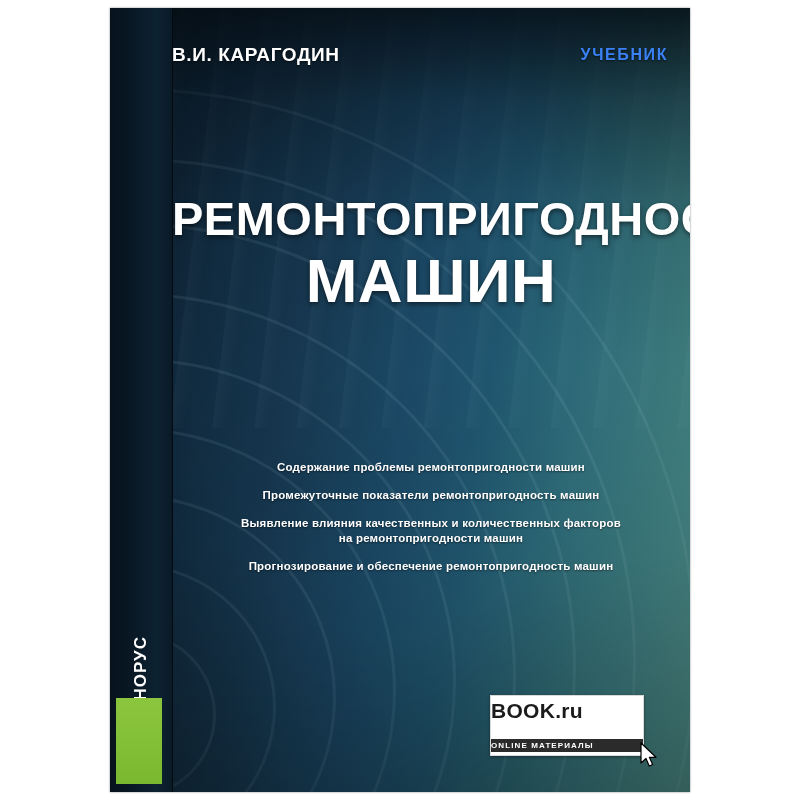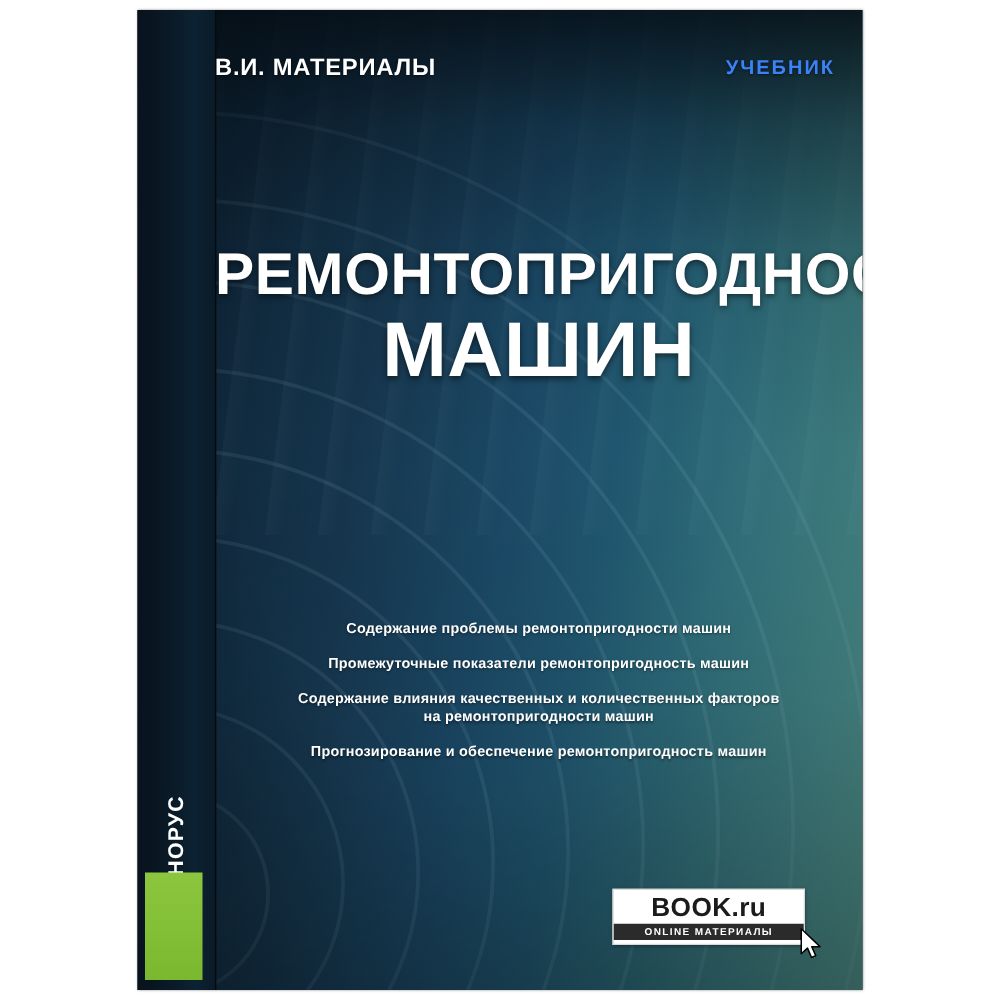--- a/index.html
+++ b/index.html
@@ -172,53 +172,52 @@
   }
 
   
   .toc {
     position: absolute;
     left: 62px;
     right: 0;
     top: 452px;
     text-align: center;
     color: #ffffff;
-    margin-top: 36px;
   }
   .toc-item {
     font-size: 11.5px;
     font-weight: bold;
     line-height: 15px;
     margin-bottom: 13px;
     letter-spacing: 0.2px;
     text-shadow: 0 1px 2px rgba(0,0,0,0.5);
   }
   .toc-item .l2 { display: block; }
 
   
   .badge {
     position: absolute;
     right: 46px;
     bottom: 36px;
     width: 152px;
     background: #ffffff;
     border: 1px solid #d9d9d9;
     padding: 4px 0 3px 0;
-    text-align: center;
+    text-align: left;
     box-shadow: 0 1px 3px rgba(0,0,0,0.4);
   }
   .badge-main {
     font-size: 21px;
     font-weight: bold;
     color: #1b1b1b;
     line-height: 22px;
     letter-spacing: 0.3px;
   }
   .badge-sub {
-    margin-top: 1px;
+    margin-top: 17px;
     background: #2b2b2b;
     color: #ffffff;
     font-size: 8px;
     font-weight: bold;
     letter-spacing: 1.1px;
     padding: 2px 0 2px 0;
   }
 
   
   .cursor {
@@ -252,37 +251,37 @@
 
     <div class="streaks"></div>
     <div class="cover-shade"></div>
     <div class="vignette"></div>
 
     <div class="spine">
       <div class="spine-publisher">КНОРУС</div>
       <div class="spine-green"></div>
     </div>
 
-    <div class="author">В.И. МАТЕРИАЛЫ</div>
+    <div class="author">В.И. КАРАГОДИН</div>
     <div class="series">УЧЕБНИК</div>
 
     <div class="title-wrap">
       <div class="title-line">РЕМОНТОПРИГОДНОСТЬ</div>
       <div class="title-line second">МАШИН</div>
     </div>
 
     <div class="toc">
       <div class="toc-item">
         <span>Содержание проблемы ремонтопригодности машин</span>
       </div>
       <div class="toc-item">
         <span>Промежуточные показатели ремонтопригодность машин</span>
       </div>
       <div class="toc-item">
-        <span>Содержание влияния качественных и количественных факторов</span>
+        <span>Выявление влияния качественных и количественных факторов</span>
         <span class="l2">на ремонтопригодности машин</span>
       </div>
       <div class="toc-item">
         <span>Прогнозирование и обеспечение ремонтопригодность машин</span>
       </div>
     </div>
 
     <div class="badge">
       <div class="badge-main">BOOK.ru</div>
       <div class="badge-sub">ONLINE МАТЕРИАЛЫ</div>

